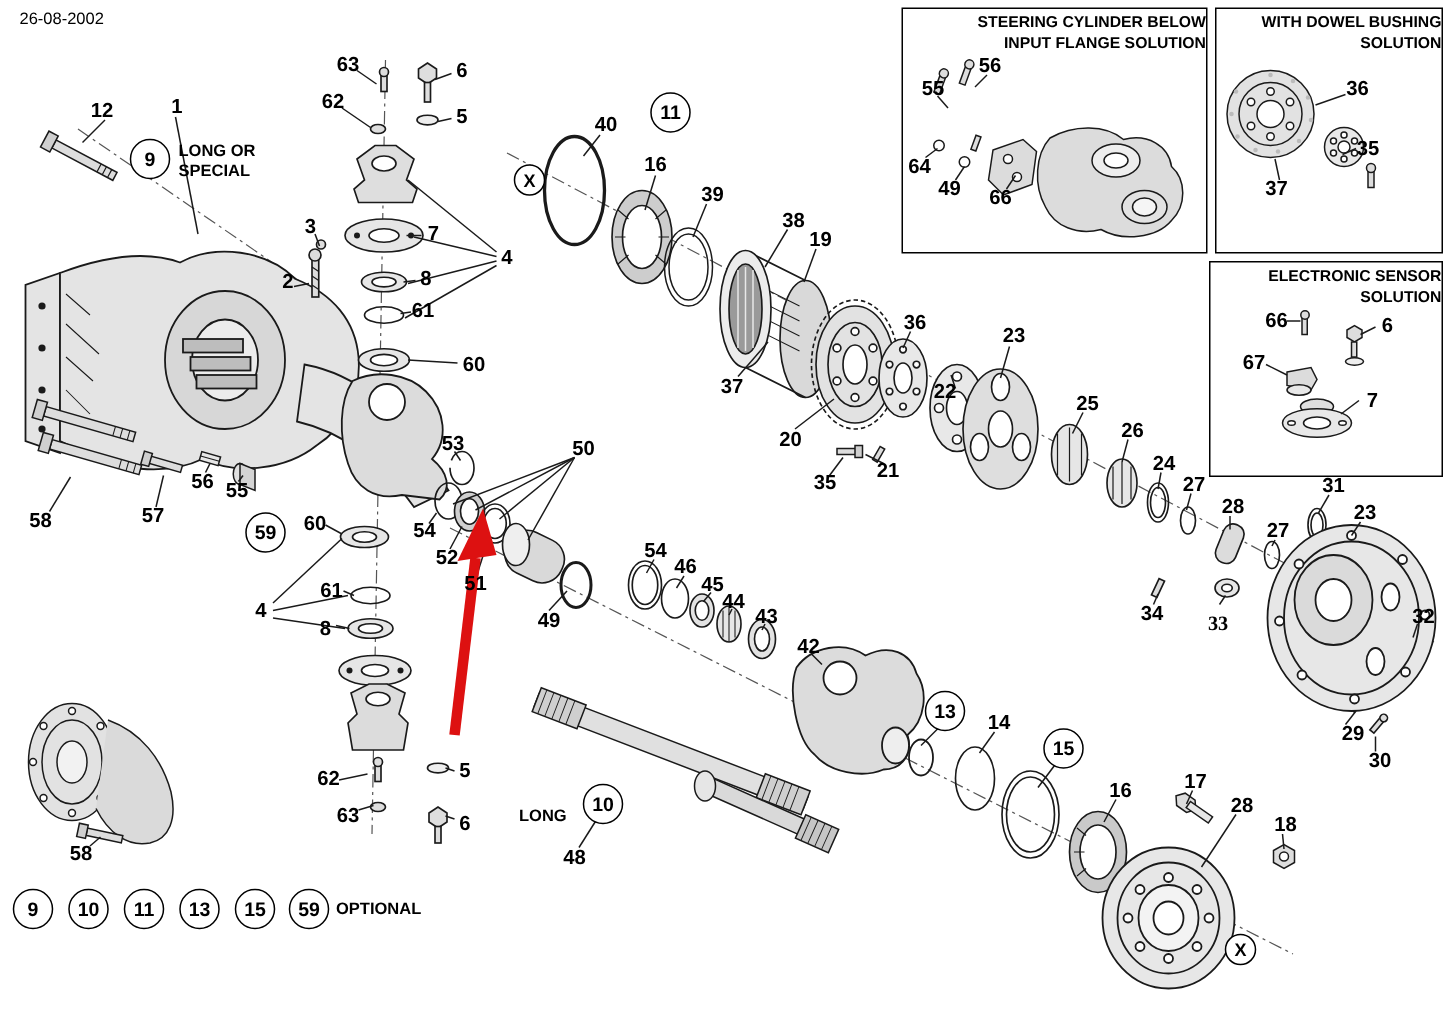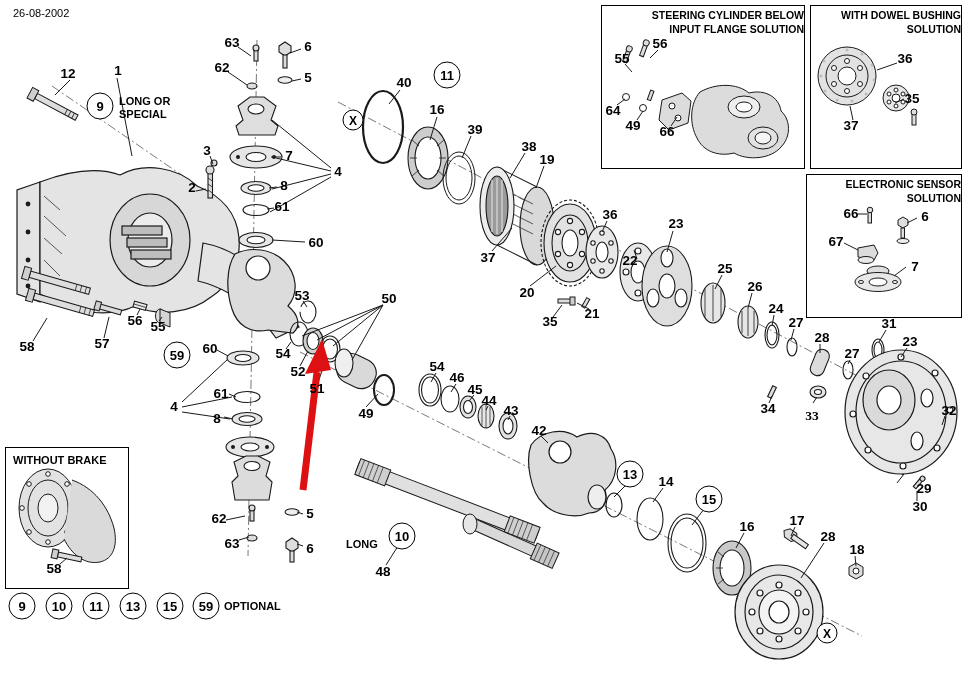--- a/index.html
+++ b/index.html
@@ -563,25 +563,20 @@
       <span>WITH DOWEL BUSHING</span><br>
       <span>SOLUTION</span>
     </div>
   </div>
   <div class="inset" style="left:806px;top:174px;width:156px;height:144px">
     <div class="t">
       <span>ELECTRONIC SENSOR</span><br>
       <span>SOLUTION</span>
     </div>
   </div>
-  <div class="inset brake" style="left:5px;top:447px;width:124px;height:142px">
-    <div class="t">
-      <span>WITHOUT BRAKE</span>
-    </div>
-  </div>
 
   <div id="label-layer">
       <div class="lbl" style="left: 68px; top: 74px;">12</div>
       <div class="lbl" style="left: 118px; top: 71px;">1</div>
       <div class="lbl" style="left: 232px; top: 43px;">63</div>
       <div class="lbl" style="left: 222px; top: 68px;">62</div>
       <div class="lbl" style="left: 308px; top: 47px;">6</div>
       <div class="lbl" style="left: 308px; top: 78px;">5</div>
       <div class="lbl" style="left: 289px; top: 156px;">7</div>
       <div class="lbl" style="left: 207px; top: 151px;">3</div>
@@ -606,21 +601,21 @@
       <div class="lbl" style="left: 755px; top: 287px;">26</div>
       <div class="lbl" style="left: 776px; top: 309px;">24</div>
       <div class="lbl" style="left: 796px; top: 323px;">27</div>
       <div class="lbl" style="left: 822px; top: 338px;">28</div>
       <div class="lbl" style="left: 889px; top: 324px;">31</div>
       <div class="lbl" style="left: 910px; top: 342px;">23</div>
       <div class="lbl" style="left: 852px; top: 354px;">27</div>
       <div class="lbl" style="left: 768px; top: 409px;">34</div>
       <div class="lbl" style="left: 812px; top: 416px; font-family: Liberation Serif, serif;">33</div>
       <div class="lbl" style="left: 949px; top: 411px;">32</div>
-      <div class="lbl" style="left: 924px; top: 489px; text-align: right;">29</div>
+      <div class="lbl" style="left: 902px; top: 489px; text-align: right;">29</div>
       <div class="lbl" style="left: 920px; top: 507px;">30</div>
       <div class="lbl" style="left: 302px; top: 296px;">53</div>
       <div class="lbl" style="left: 389px; top: 299px;">50</div>
       <div class="lbl" style="left: 283px; top: 354px;">54</div>
       <div class="lbl" style="left: 298px; top: 372px;">52</div>
       <div class="lbl" style="left: 317px; top: 389px;">51</div>
       <div class="lbl" style="left: 366px; top: 414px;">49</div>
       <div class="lbl" style="left: 437px; top: 367px;">54</div>
       <div class="lbl" style="left: 457px; top: 378px;">46</div>
       <div class="lbl" style="left: 475px; top: 390px;">45</div>

